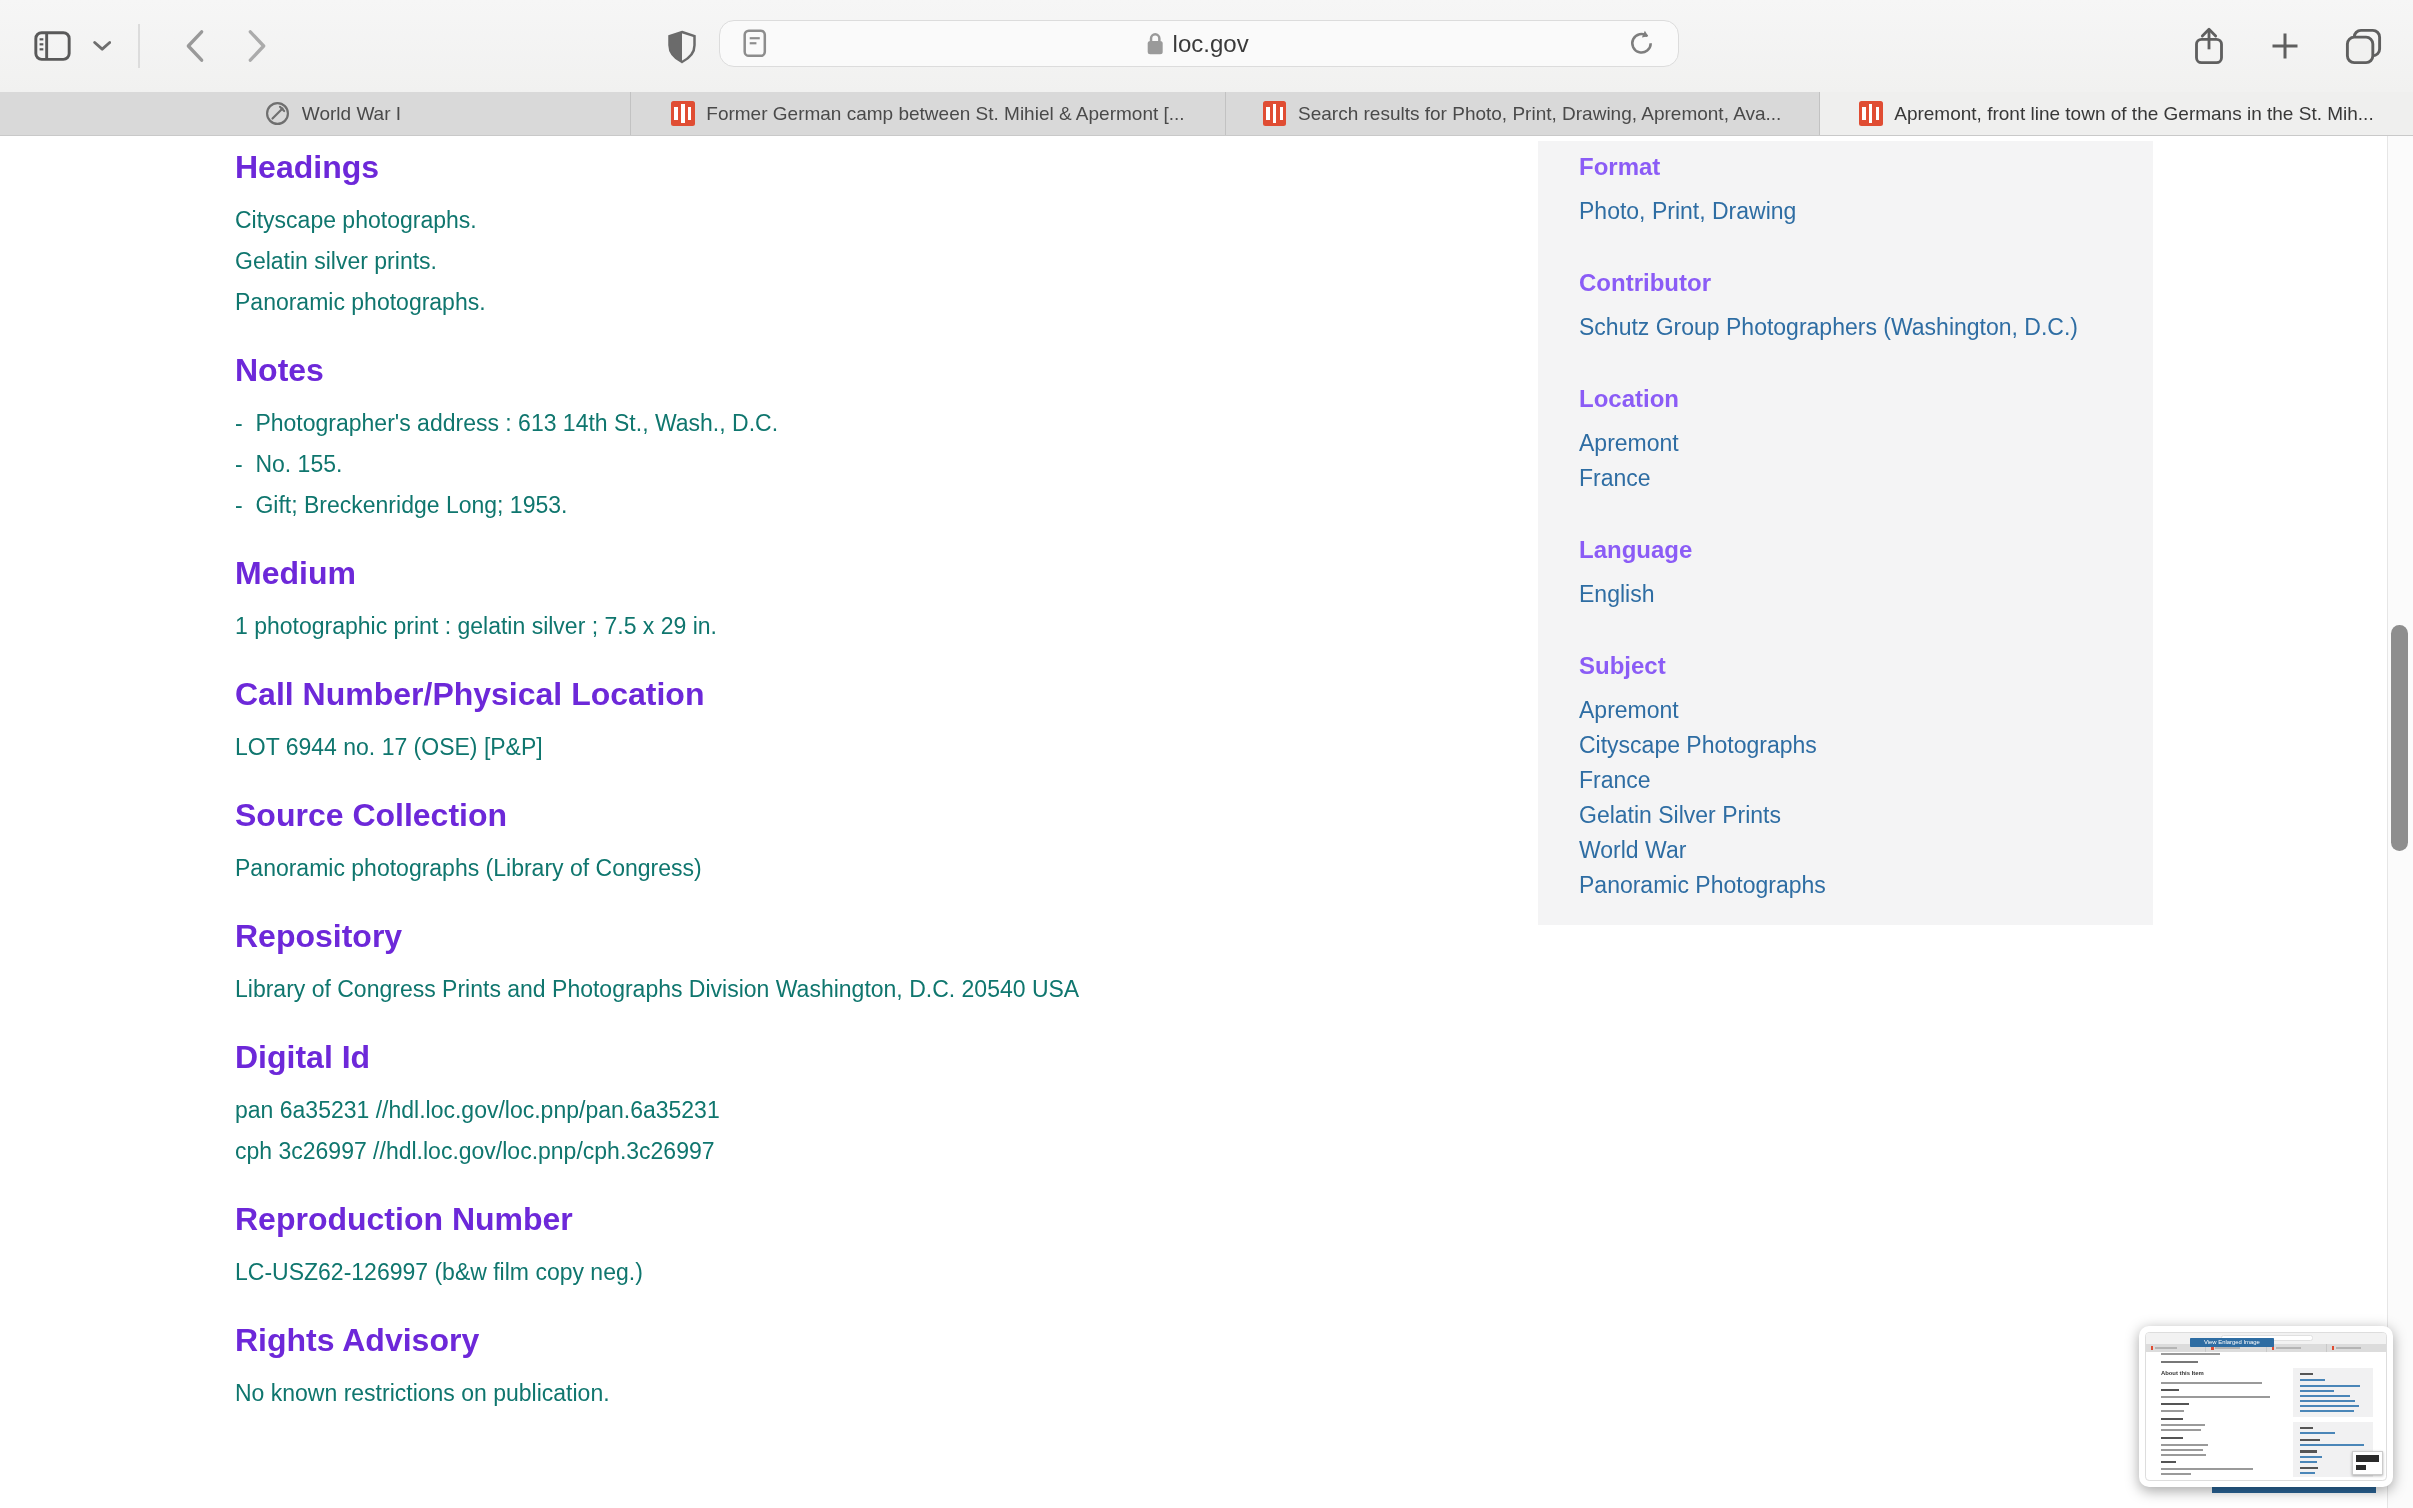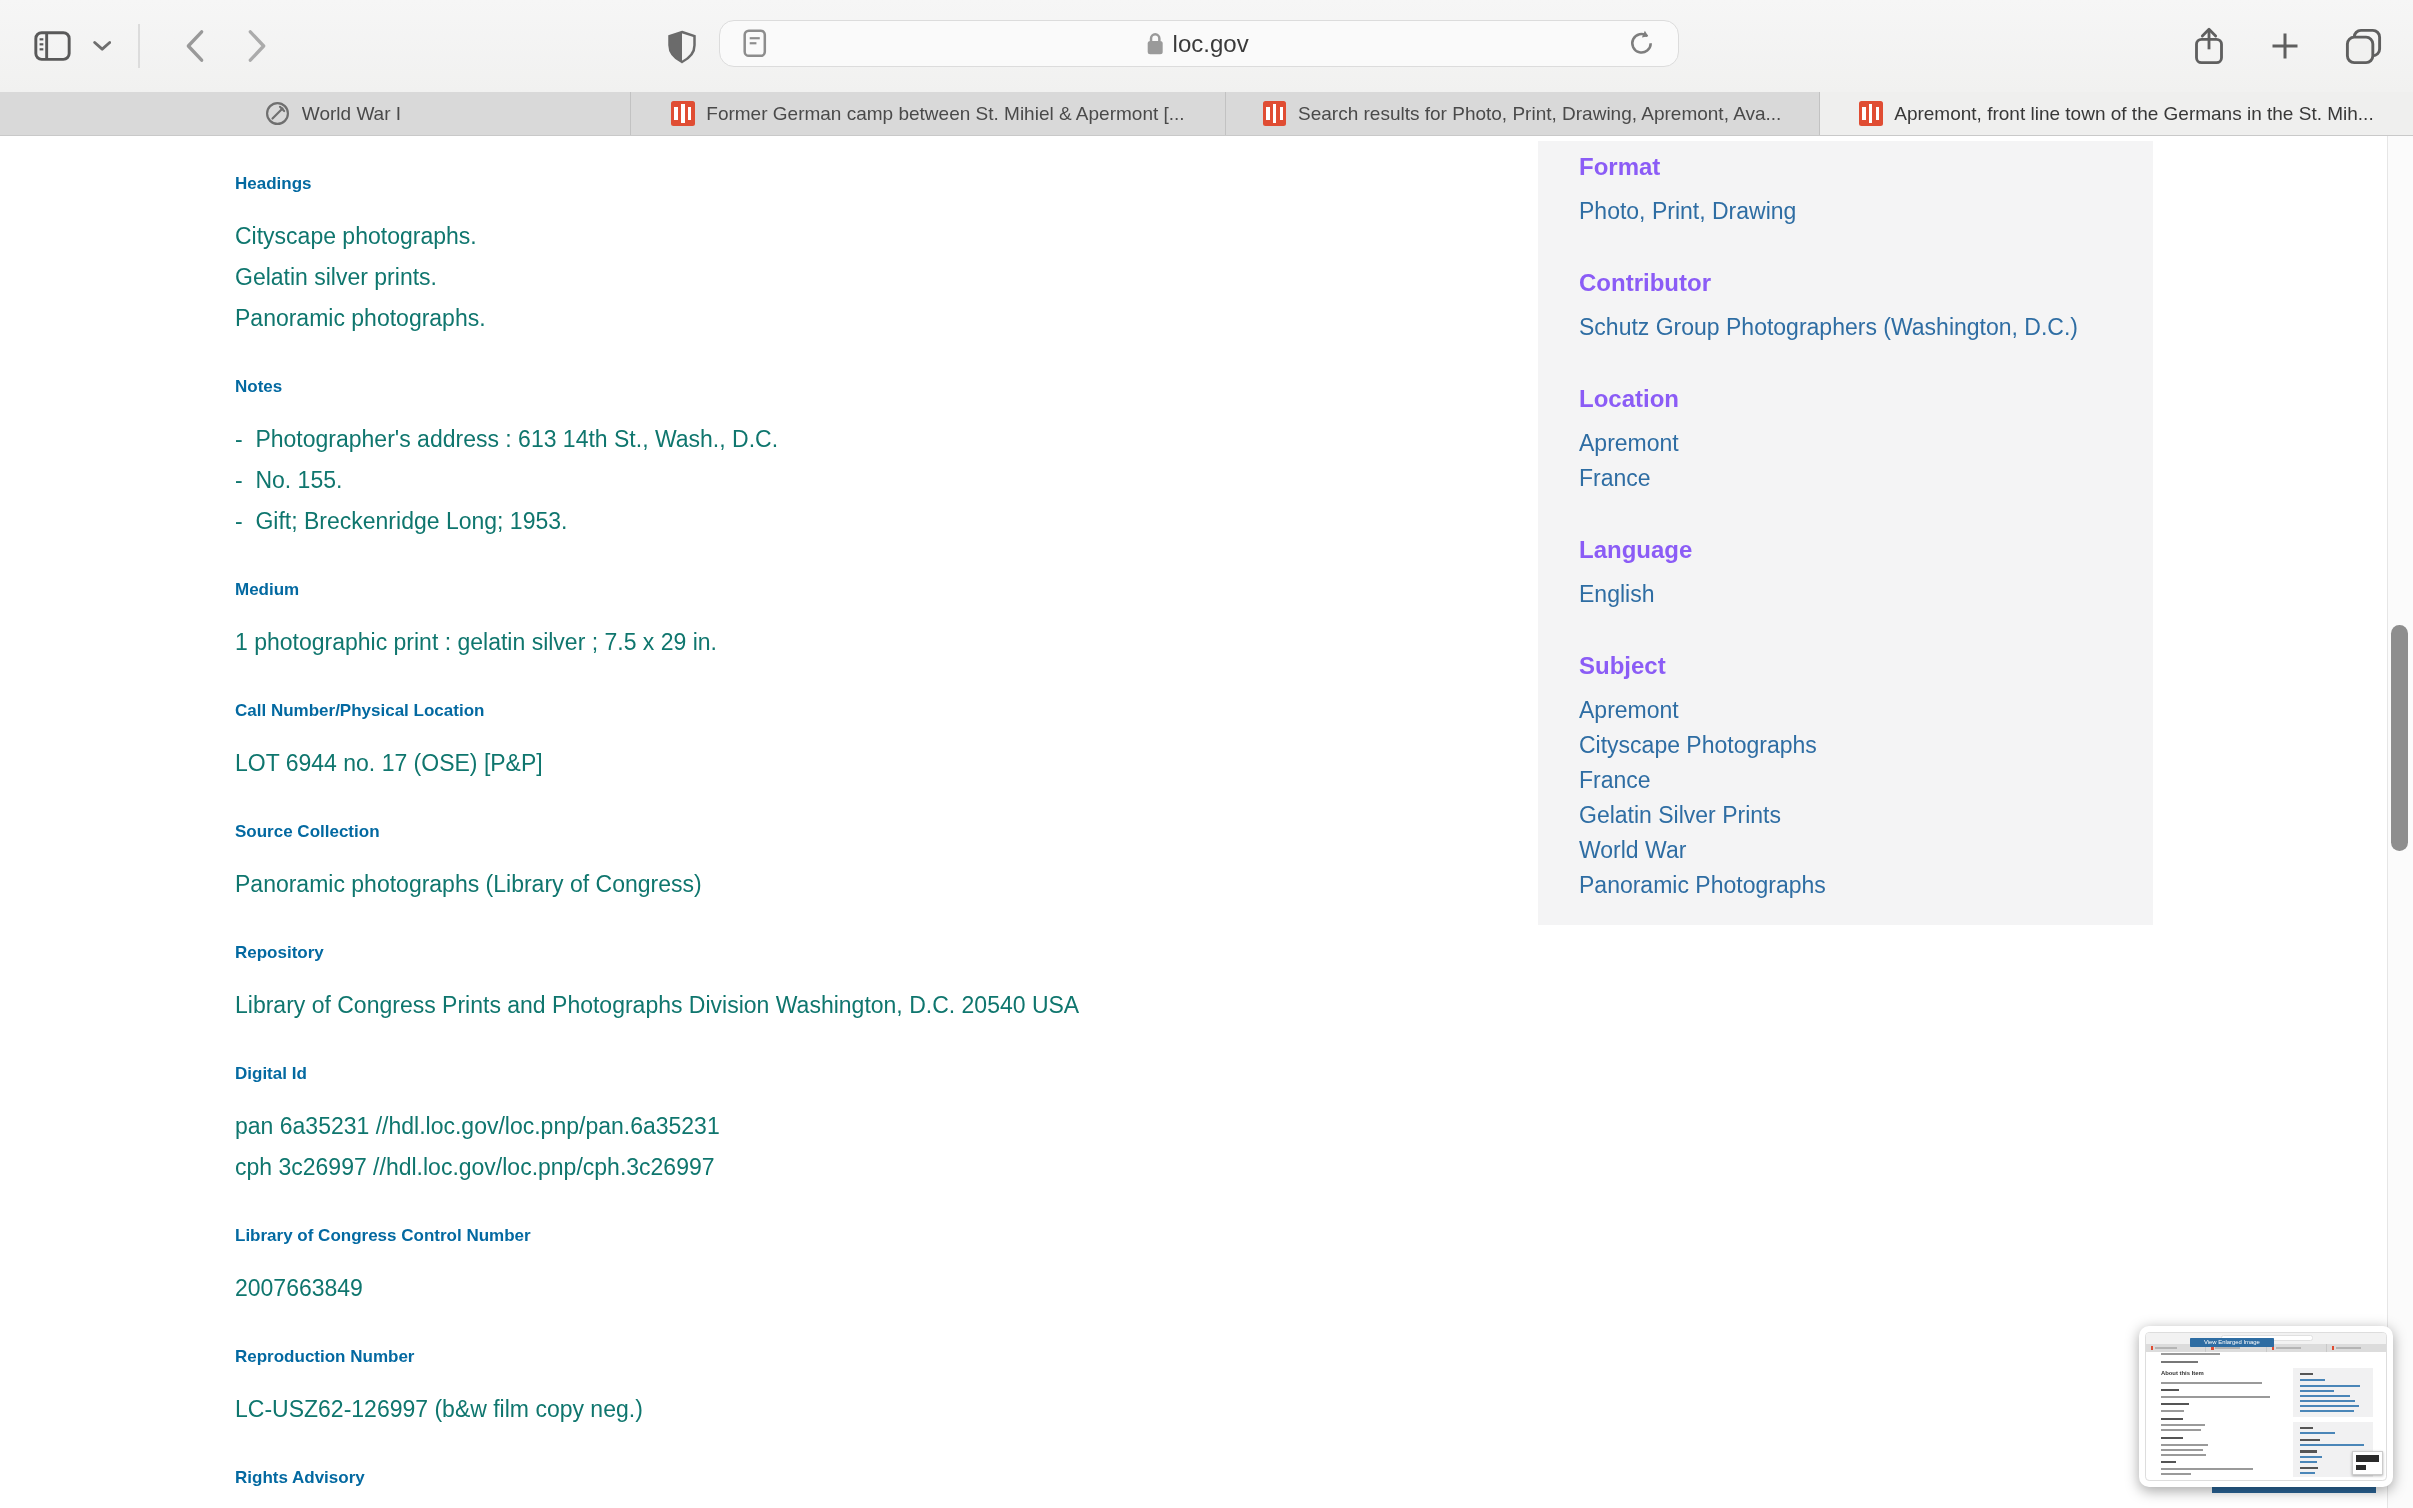--- a/index.html
+++ b/index.html
@@ -41,21 +41,21 @@
   .tab .lab{overflow:hidden;text-overflow:clip;white-space:nowrap;}
   .favicon-loc{
     width:23.5px;height:25px;border-radius:2.5px;background:#e04d33;flex:0 0 auto;
     display:flex;align-items:center;justify-content:center;
   }
   .favicon-loc span{display:block;width:3.4px;background:#ffffff;margin:0 1.7px;}
   
   .page{position:absolute;left:0;top:136px;width:2387px;height:1373px;background:#ffffff;overflow:hidden;}
   .main-col{position:absolute;left:235px;top:17.6px;width:1240px;}
   .sec{margin-bottom:34px;}
-  .sec h2{font-size:17px;font-weight:bold;color:#0369a1;margin:16px 0 19px 0;line-height:27px;}
+  .sec h2{font-size:32px;font-weight:bold;color:#6d28d9;margin:0 0 19px 0;line-height:27px;}
   .sec p{font-size:23px;color:#0f766e;margin:0;line-height:41px;white-space:pre-wrap;}
   .facetbox{
     position:absolute;left:1538px;top:5px;width:615px;height:784px;background:#f4f4f5;
     box-sizing:border-box;padding:11.7px 25px 0 41px;
   }
   .fgroup{margin-bottom:40px;}
   .fgroup h3{font-size:24px;font-weight:bold;color:#8b5cf6;margin:0 0 12.6px 0;line-height:28.5px;}
   .fgroup a{display:block;font-size:23px;color:#2e6da3;line-height:35px;text-decoration:none;cursor:pointer;}
   
   .scrolltrack{position:absolute;right:0;top:136px;width:25px;height:1373px;background:#fbfbfb;border-left:1.7px solid #e6e6e6;}
@@ -237,24 +237,20 @@
       <div class="sec">
         <h2>Repository</h2>
         <p>Library of Congress Prints and Photographs Division Washington, D.C. 20540 USA</p>
       </div>
       <div class="sec">
         <h2>Digital Id</h2>
         <p>pan 6a35231 //hdl.loc.gov/loc.pnp/pan.6a35231</p>
         <p>cph 3c26997 //hdl.loc.gov/loc.pnp/cph.3c26997</p>
       </div>
       <div class="sec">
-        <h2>Library of Congress Control Number</h2>
-        <p>2007663849</p>
-      </div>
-      <div class="sec">
         <h2>Reproduction Number</h2>
         <p>LC-USZ62-126997 (b&amp;w film copy neg.)</p>
       </div>
       <div class="sec">
         <h2>Rights Advisory</h2>
         <p>No known restrictions on publication.</p>
       </div>
     </div>
   <div class="facetbox" id="facetbox">
       <div class="fgroup">

